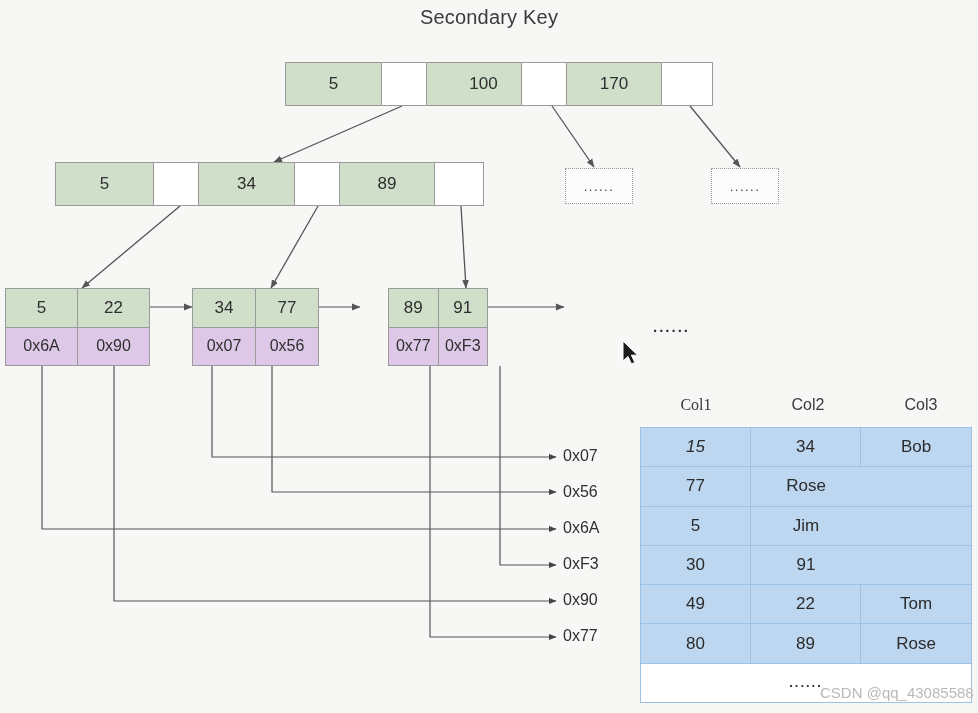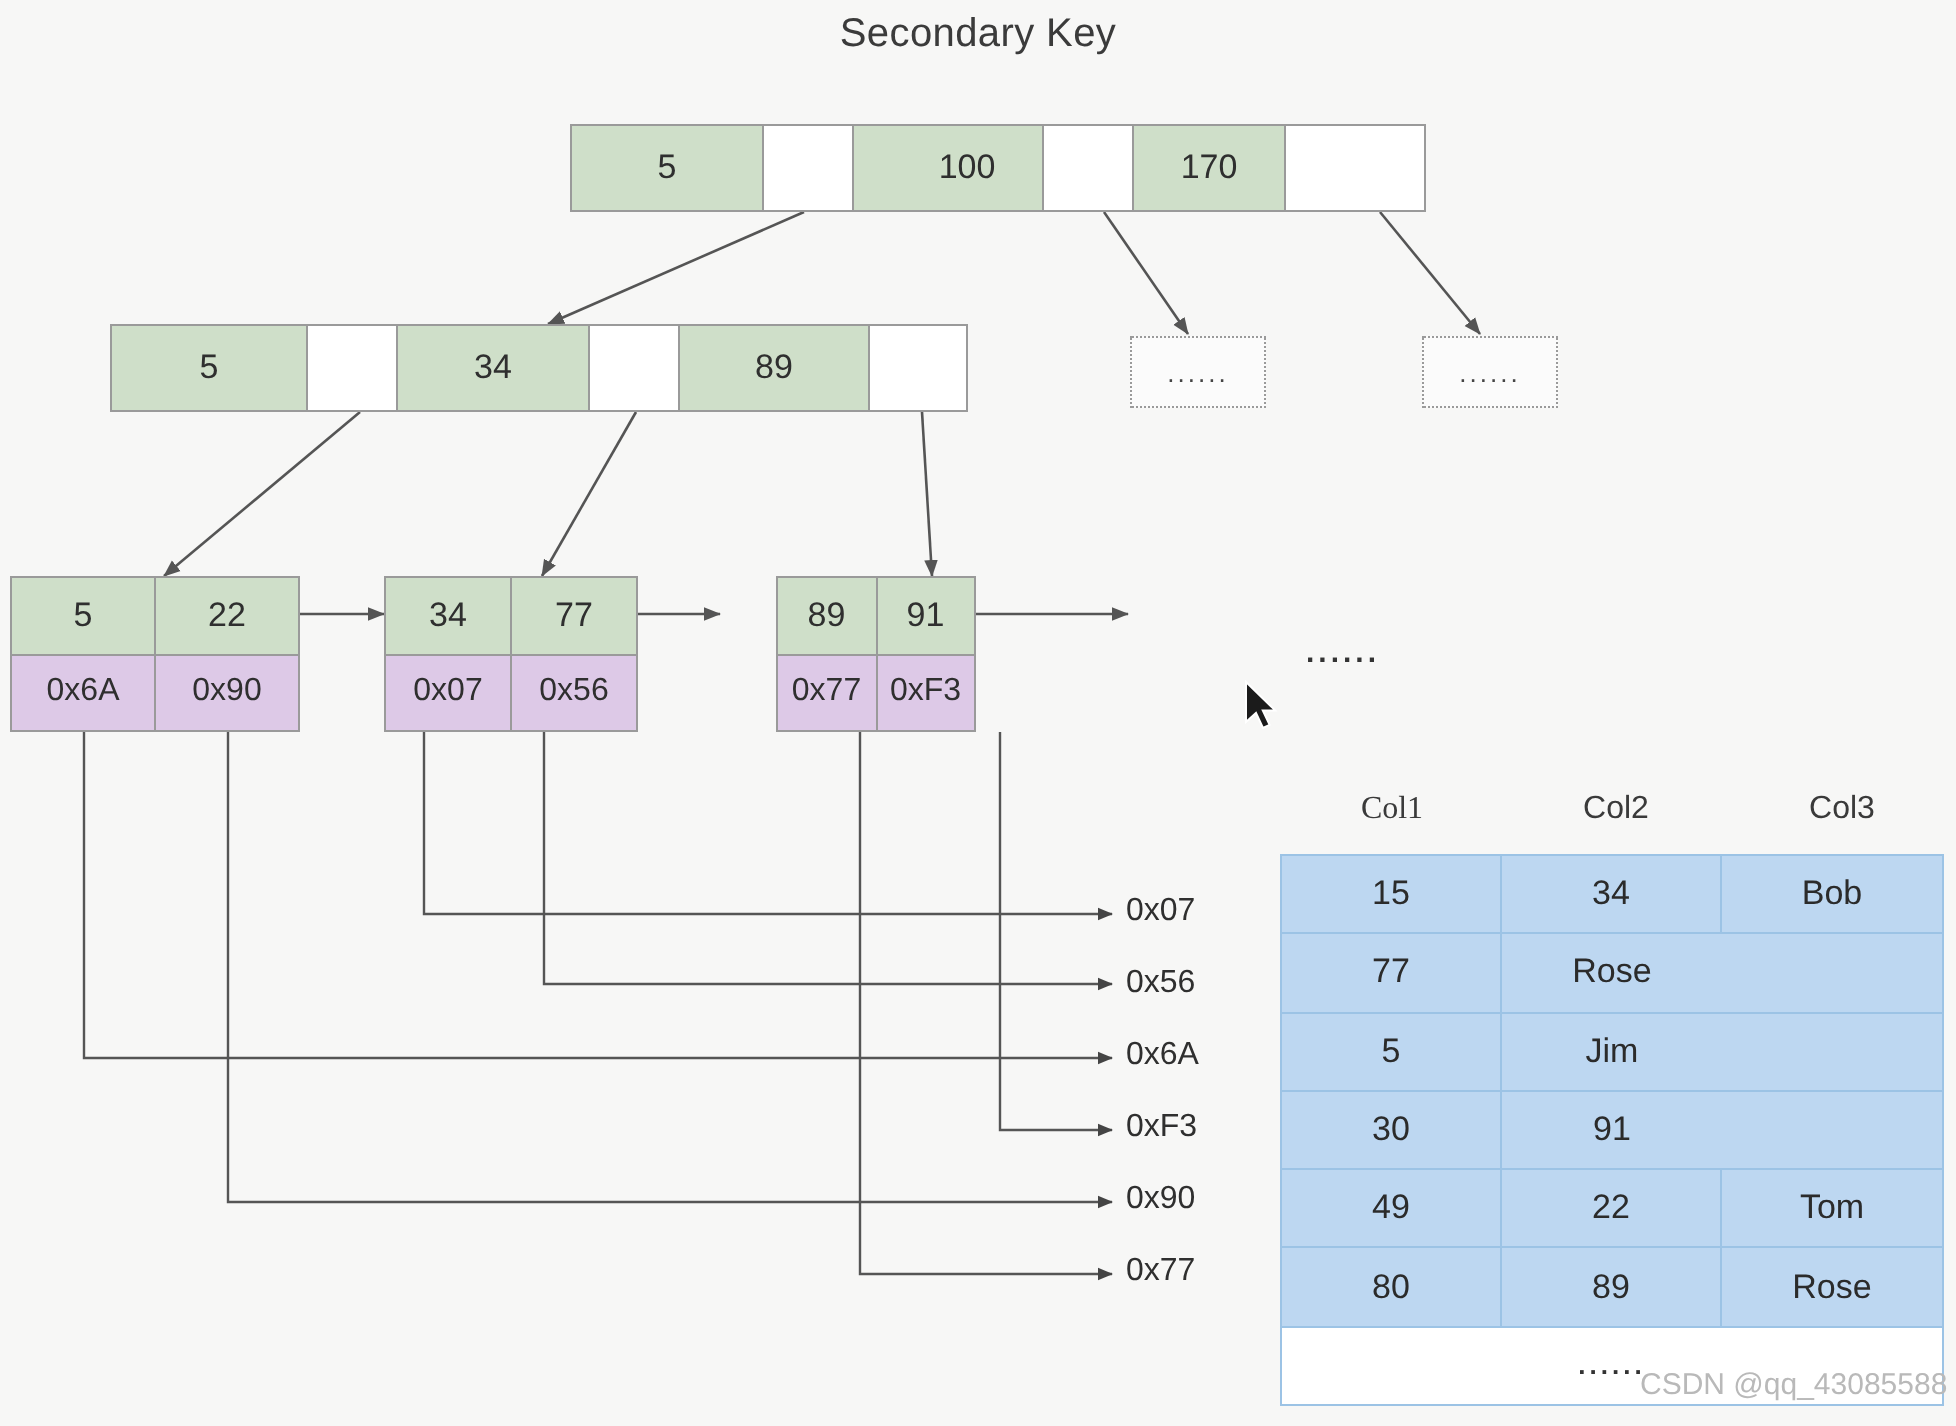--- a/index.html
+++ b/index.html
@@ -178,21 +178,21 @@
     <path d="M114,366 L114,601 L556,601" stroke="#555" stroke-width="1.2" fill="none" marker-end="url(#ah2)"></path>
 
     <path d="M430,366 L430,637 L556,637" stroke="#555" stroke-width="1.2" fill="none" marker-end="url(#ah2)"></path>
   </svg>
 
   <div class="node" id="root-node" style="left:285px;top:62px;width:428px;height:44px;">
       <div class="cell key" style="width: 96px;">5</div>
       <div class="cell ptr" style="width: 45px;"></div>
       <div class="cell key" style="width: 95px; padding-left: 19px;">100</div>
       <div class="cell ptr" style="width: 45px;"></div>
-      <div class="cell key" style="width: 76px;">170</div>
+      <div class="cell key" style="width: 95px;">170</div>
       <div class="cell ptr" style="width: 50px;"></div>
     </div>
 
   <div class="node" id="internal-node" style="left:55px;top:162px;width:429px;height:44px;">
       <div class="cell key" style="width: 98px;">5</div>
       <div class="cell ptr" style="width: 45px;"></div>
       <div class="cell key" style="width: 96px;">34</div>
       <div class="cell ptr" style="width: 45px;"></div>
       <div class="cell key" style="width: 95px;">89</div>
       <div class="cell ptr" style="width: 48px;"></div>
@@ -242,21 +242,21 @@
   <div class="addr-label" style="left:563px;top:627px;">0x77</div>
 
   <div class="tbl-head" id="table-head" style="left:640px;top:396px;width:338px;">
       <div style="width: 112px; font-family: Liberation Serif, serif;">Col1</div>
       <div style="width: 112px;">Col2</div>
       <div style="width: 114px;">Col3</div>
     </div>
 
   <div class="tbl" id="data-table" style="left:640px;top:427px;width:332px;height:276px;">
       <div class="trow">
-        <div class="tcell" style="width: 110px;">15</div>
+        <div class="tcell" style="width: 110px; font-style: italic;">15</div>
         <div class="tcell" style="width: 110px;">34</div>
         <div class="tcell" style="width: 110px;">Bob</div>
       </div>
       <div class="trow">
         <div class="tcell" style="width: 110px;">77</div>
         <div class="tcell" style="width: 110px;">Rose</div>
       </div>
       <div class="trow">
         <div class="tcell" style="width: 110px;">5</div>
         <div class="tcell" style="width: 110px;">Jim</div>

